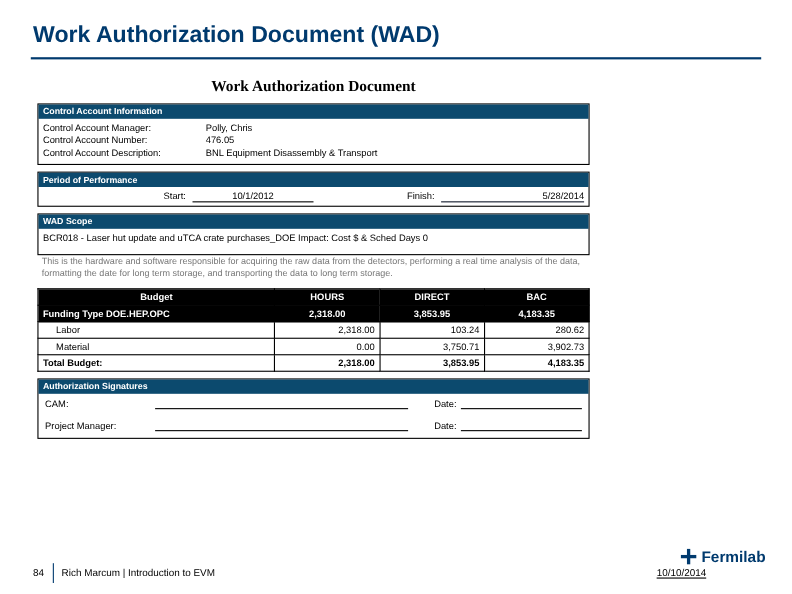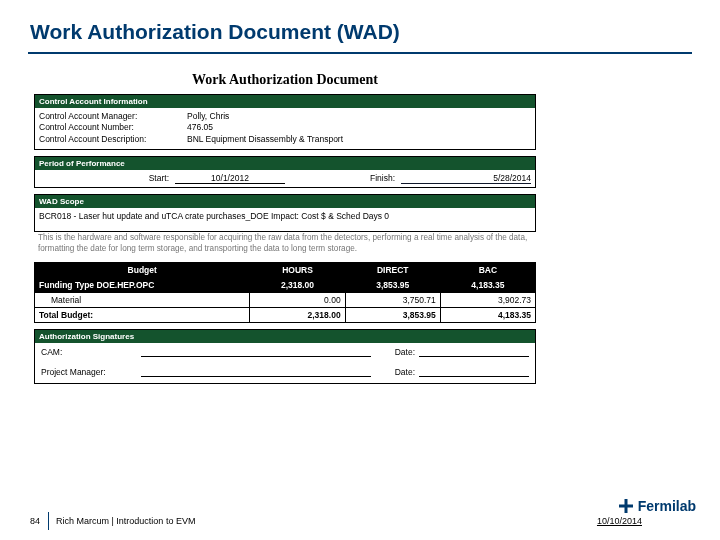--- a/index.html
+++ b/index.html
@@ -50,21 +50,21 @@
     font-size: 14px;
     margin: 2px 0 6px 0;
   }
   .section {
     margin-bottom: 6px;
   }
   .section-box {
     border: 1px solid #000;
   }
   .section-header {
-    background: #14532d;
+    background: #0c4a6e;
     color: #fff;
     font-weight: bold;
     font-size: 8px;
     padding: 2px 4px;
   }
   .section-body {
     padding: 3px 4px 4px 4px;
     font-size: 8.5px;
     line-height: 1.35;
   }
@@ -283,20 +283,26 @@
           </tr>
           <tr>
             <th style="text-align:left">Funding Type DOE.HEP.OPC</th>
             <th>2,318.00</th>
             <th>3,853.95</th>
             <th>4,183.35</th>
           </tr>
         </thead>
         <tbody>
           <tr>
+            <td style="padding-left:16px">Labor</td>
+            <td>2,318.00</td>
+            <td>103.24</td>
+            <td>280.62</td>
+          </tr>
+          <tr>
             <td style="padding-left:16px">Material</td>
             <td>0.00</td>
             <td>3,750.71</td>
             <td>3,902.73</td>
           </tr>
           <tr class="bold">
             <td>Total Budget:</td>
             <td>2,318.00</td>
             <td>3,853.95</td>
             <td>4,183.35</td>

